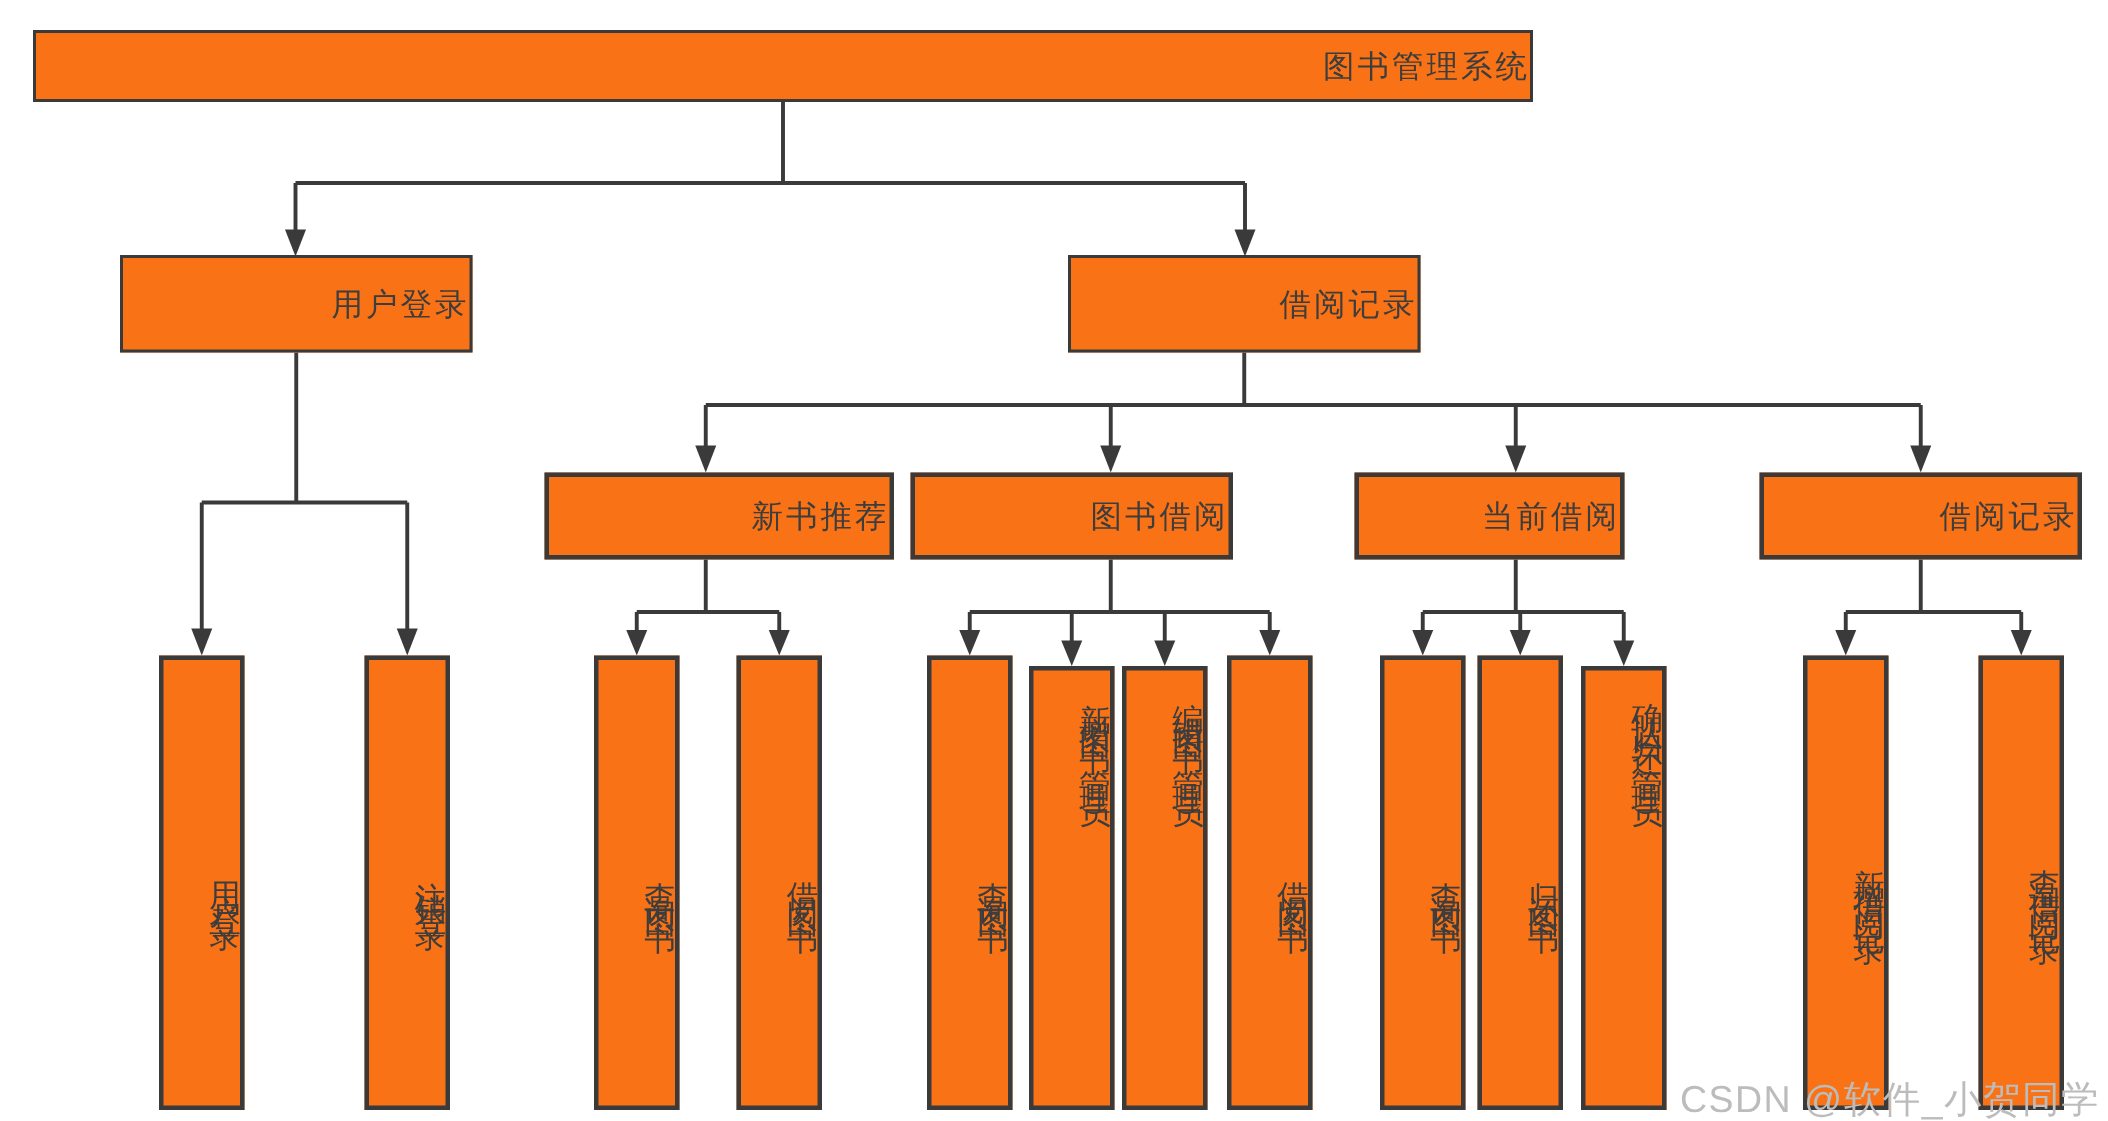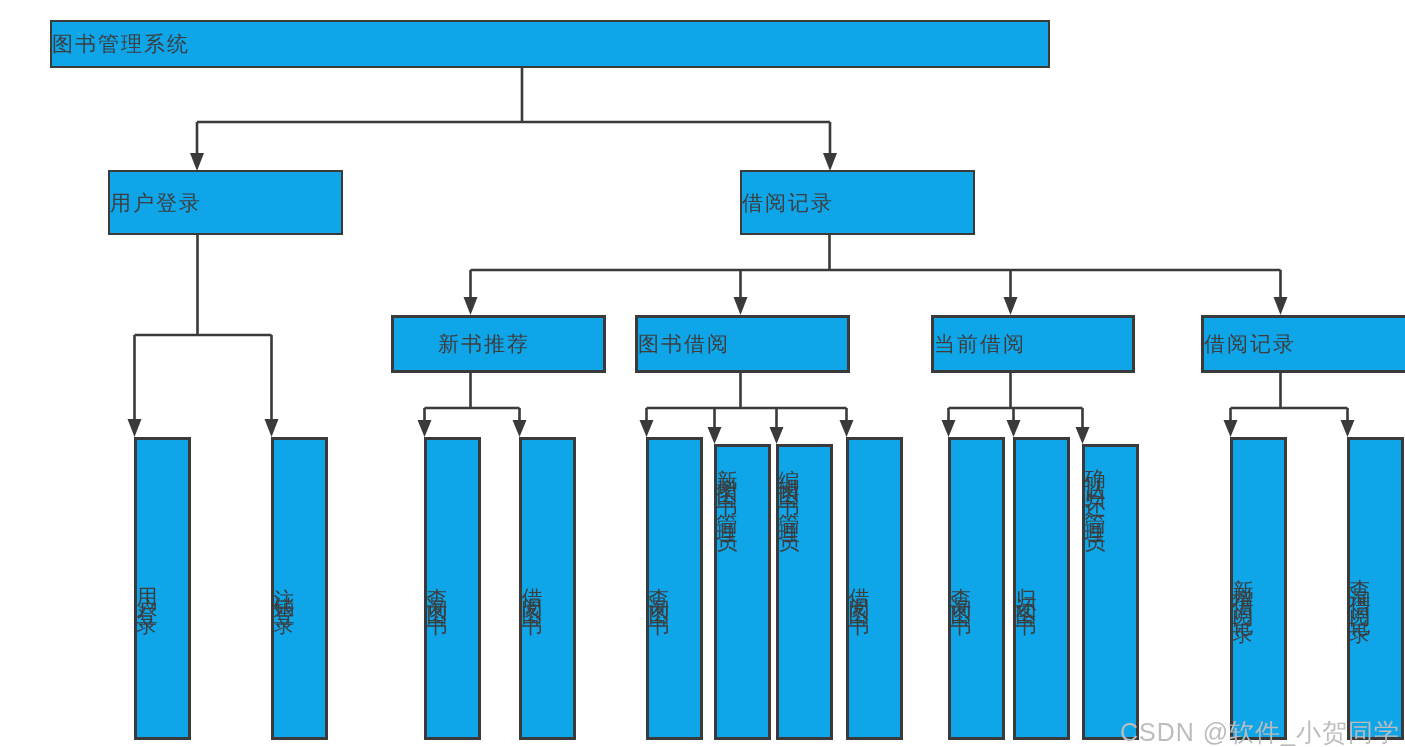--- a/index.html
+++ b/index.html
@@ -14,26 +14,25 @@
     width:1405px;height:747px;
     background:var(--bg);
     overflow:hidden;
     font-family:"Liberation Sans","DejaVu Sans",sans-serif;
   }
   #connectors{position:absolute;left:0;top:0;}
   #connectors path{stroke:var(--line);stroke-width:2.6;fill:none;}
   #connectors polygon{fill:var(--line);stroke:none;}
   .box{
     position:absolute;
-    background:#0ea5e9;
+    background:#f97316;
     border:3px solid var(--line);
     box-sizing:border-box;
-    display:flex;align-items:center;justify-content:flex-start;
+    display:flex;align-items:center;justify-content:flex-end;
     z-index:2;
-    margin-left:28px;
   }
   .box.root{border-width:2px;}
   .box.lvl1{border-width:2px;}
   .hlabel{
     font-size:21px;color:var(--text);letter-spacing:2px;white-space:nowrap;
   }
   .vlabel{
     writing-mode:vertical-rl;
     text-orientation:mixed;
     font-size:21px;color:var(--text);
@@ -103,27 +102,27 @@
     <span class="hlabel">图书管理系统</span>
   </div>
 
   <div class="box lvl1" style="left:80px;top:170px;width:235px;height:65px;">
     <span class="hlabel">用户登录</span>
   </div>
   <div class="box lvl1" style="left:712px;top:170px;width:235px;height:65px;">
     <span class="hlabel">借阅记录</span>
   </div>
 
-  <div class="box lvl2" style="left:363px;top:315px;width:215px;height:58px;padding-left:44px;">
+  <div class="box lvl2" style="left:363px;top:315px;width:233px;height:58px;padding-left:44px;">
     <span class="hlabel">新书推荐</span>
   </div>
   <div class="box lvl2" style="left:607px;top:315px;width:215px;height:58px;">
     <span class="hlabel">图书借阅</span>
   </div>
-  <div class="box lvl2" style="left:903px;top:315px;width:204px;height:58px;">
+  <div class="box lvl2" style="left:903px;top:315px;width:180px;height:58px;">
     <span class="hlabel">当前借阅</span>
   </div>
   <div class="box lvl2" style="left:1173px;top:315px;width:215px;height:58px;">
     <span class="hlabel">借阅记录</span>
   </div>
 
   <div class="box leaf" style="left:106px;top:437px;width:57px;height:303px;">
     <span class="vlabel">用户登录</span>
   </div>
   <div class="box leaf" style="left:243px;top:437px;width:57px;height:303px;">

